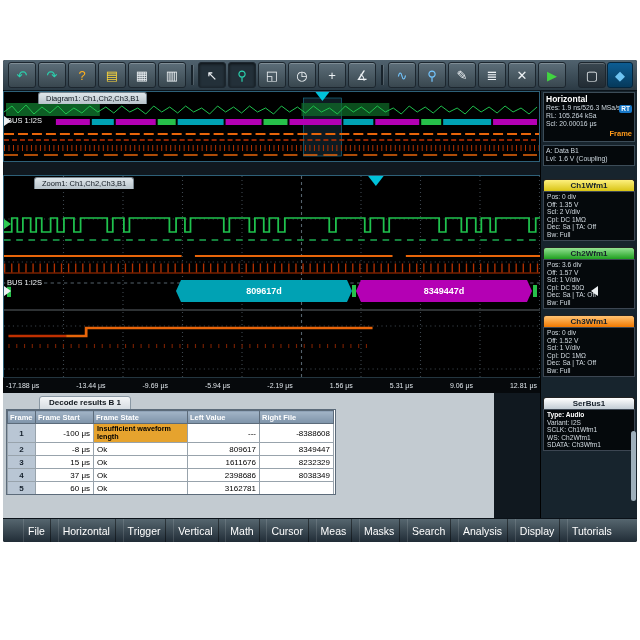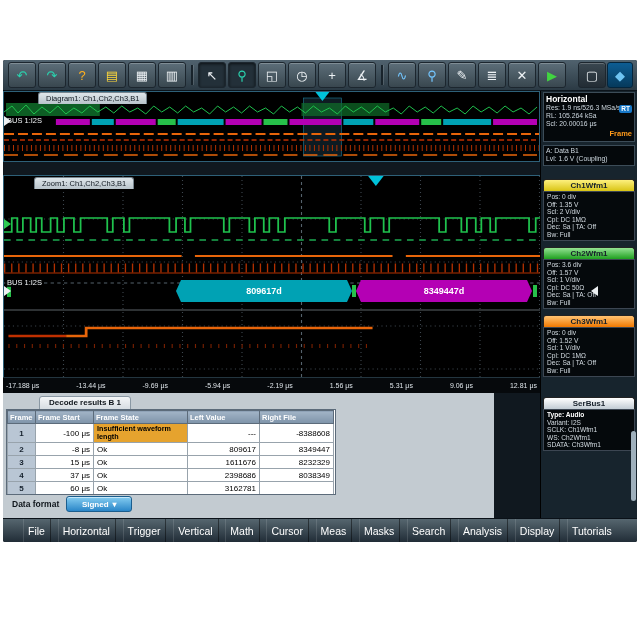--- a/index.html
+++ b/index.html
@@ -320,27 +320,20 @@
               <tr>
                 <td class="frame">5</td>
                 <td class="num">60 μs</td>
                 <td>Ok</td>
                 <td class="num">3162781</td>
                 <td class="num"></td>
               </tr>
             </tbody>
           </table>
         </div>
-        <div class="dataformat">
-          <span>Data format</span>
-          <div class="dropdown">
-            <span>Signed</span>
-            <span>▾</span>
-          </div>
-        </div>
       </div>
     </div>
 
     <div class="sidebar">
       <div class="hpanel">
         <div class="hp-title">Horizontal</div>
         <div class="hp-line">Res: 1.9 ns/526.3 MSa/s</div>
         <div class="hp-line">RL: 105.264 kSa</div>
         <div class="hp-line">Scl: 20.00016 μs</div>
         <div class="rt-badge">RT</div>

